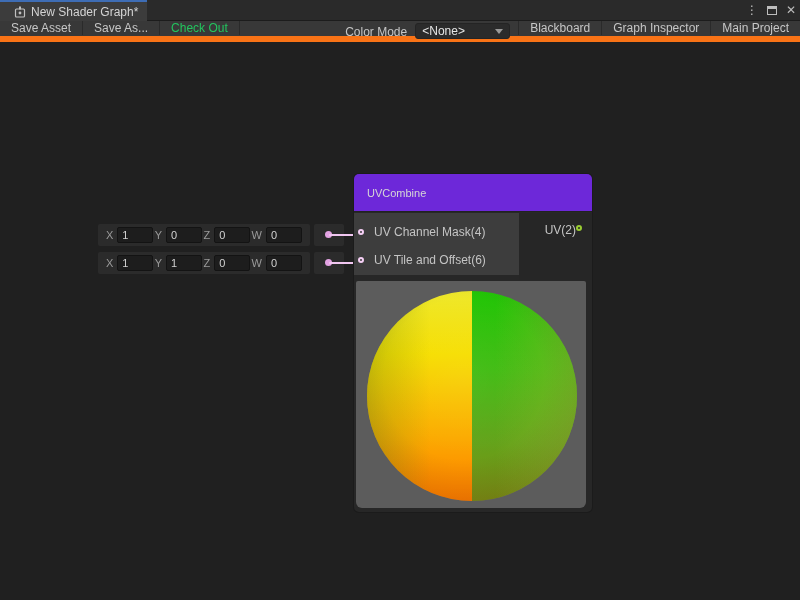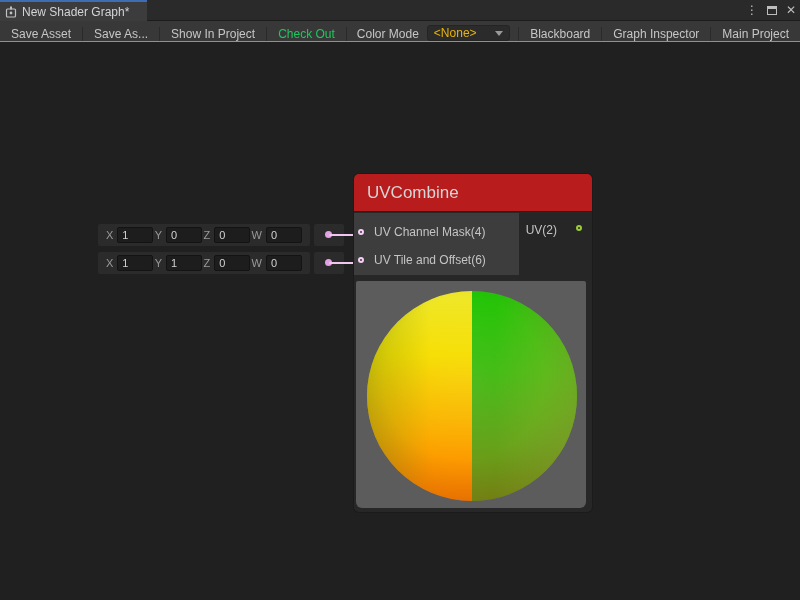--- a/index.html
+++ b/index.html
@@ -3,37 +3,37 @@
 <meta charset="utf-8">
 <style>
   * { margin:0; padding:0; box-sizing:border-box; }
   html,body { width:800px; height:600px; background:#202020; overflow:hidden; }
   body { font-family:"Liberation Sans","DejaVu Sans",sans-serif; -webkit-font-smoothing:antialiased; }
   .screen { position:relative; width:800px; height:600px; background:#202020; }
 
   
   .tabbar { position:absolute; left:0; top:0; width:800px; height:21px; background:#2a2a2a; border-bottom:1px solid #1c1c1c; }
   .tab { position:absolute; left:0; top:0; width:147px; height:21px; background:#3c3c3c;
-         border-top:2px solid #3e6db5; display:flex; align-items:center; padding-left:5px; }
+         border-top:2px solid #3e6db5; display:flex; align-items:center; padding-left:14px; }
   .tab-title { color:#d4d4d4; font-size:12px; margin-left:5px; white-space:nowrap; }
   .win-controls { position:absolute; right:4px; top:0; height:21px; display:flex; align-items:center; gap:9px; }
   .wc { color:#bdbdbd; font-size:13px; line-height:21px; cursor:default; }
   .wc-kebab { font-size:12px; letter-spacing:0; }
   .wc-max { display:inline-block; width:10px; height:9px; border:1px solid #bdbdbd; border-top:3px solid #bdbdbd; }
   .wc-close { font-size:12px; }
 
   
   .toolbar { position:absolute; left:0; top:21px; width:800px; height:21px; background:#383838;
-             border-bottom:1px solid #f97316; display:flex; align-items:flex-end; font-size:12px; color:#c6c6c6; }
+             border-bottom:6px solid #f97316; display:flex; align-items:flex-start; font-size:12px; color:#c6c6c6; }
   .tb-btn { display:flex; align-items:center; padding:0 11px; border-right:1px solid #2a2a2a; cursor:default; white-space:nowrap; }
   .tb-btn.right { border-right:none; border-left:1px solid #2a2a2a; }
   .tb-btn.disabled { color:#22c55e; }
   .tb-label { display:flex; align-items:center; margin-left:auto; padding:4px 8px 0 10px; color:#c6c6c6; white-space:nowrap; }
   .tb-dropdown { display:flex; align-items:center; justify-content:space-between; width:95px; height:16px; margin:2px 8px 0 0;
-                 background:#2b2b2b; border:1px solid #242424; border-radius:3px; padding:0 6px; color:#eab308; cursor:default; }
+                 background:#2b2b2b; border:1px solid #242424; border-radius:3px; padding:0 6px; color:#e5e5e5; cursor:default; }
   .dd-arrow { width:0; height:0; border-left:4px solid transparent; border-right:4px solid transparent; border-top:5px solid #999; }
 
   
   .canvas { position:absolute; left:0; top:43px; width:800px; height:557px; background:#202020; }
 
   
   .vec-row { position:absolute; width:212px; height:22px; background:#2b2b2b; border-radius:2px;
              display:flex; align-items:center; justify-content:space-between; padding:0 8px; }
   .vec-row.r1 { left:98px; top:181px; }
   .vec-row.r2 { left:98px; top:209px; }
@@ -46,30 +46,30 @@
   .stub { position:absolute; width:30px; height:22px; background:#2b2b2b; border-radius:2px; }
   .stub.s1 { left:314px; top:181px; } .stub.s2 { left:314px; top:209px; }
   .stub-dot { position:absolute; left:11px; top:7px; width:7px; height:7px; border-radius:50%; background:#e2a2e2; }
   .edge { position:absolute; height:2px; background:#f0c6f0; border-radius:1px; }
   .edge.e1 { left:329px; top:191px; width:40px; }
   .edge.e2 { left:329px; top:219px; width:40px; }
 
   
   .node { position:absolute; left:354px; top:131px; width:238px; height:338px; background:#272727;
           border-radius:5px; box-shadow:0 0 0 1px #1b1b1b; }
-  .node-title { height:38px; background:#b91c1c; border-radius:5px 5px 0 0; border-bottom:1px solid #222;
-                display:flex; align-items:center; padding-left:13px; color:#d6d6d6; font-size:17px; }
+  .node-title { height:38px; background:#6d28d9; border-radius:5px 5px 0 0; border-bottom:1px solid #222;
+                display:flex; align-items:center; padding-left:13px; color:#d6d6d6; font-size:11px; }
   .node-body { position:relative; height:69px; }
   .node-inputs { position:absolute; left:0; top:1px; width:165px; height:62px; background:#3d3d3d; padding-top:5px; }
   .port-row { height:28px; display:flex; align-items:center; padding-left:4px; }
   .ring { width:6px; height:6px; border-radius:50%; border:2px solid #f6d0f6; background:transparent; flex:none; }
   .ring.green { border-color:#9acd32; }
   .port-label { color:#c4c4c4; font-size:12px; margin-left:10px; white-space:nowrap; }
   .node-outputs { position:absolute; right:0; top:1px; width:73px; height:67px; background:#262626;
-                  display:flex; justify-content:flex-end; align-items:flex-start; padding:12px 10px 0 0; gap:19px; }
+                  display:flex; justify-content:flex-end; align-items:flex-start; padding:12px 10px 0 0; gap:0; }
   .out-label { color:#c4c4c4; font-size:12px; line-height:10px; }
 
   
   .node-preview { position:absolute; left:2px; top:107px; width:230px; height:227px; background:#5c5c5c;
                   border-radius:2px 2px 6px 6px; overflow:hidden; }
   .sphere { position:absolute; left:11px; top:10px; width:210px; height:210px; border-radius:50%;
             overflow:hidden; display:flex; }
   .half { width:50%; height:100%; }
   .half.left {
     background:
@@ -104,21 +104,20 @@
     <div class="win-controls">
       <span class="wc wc-kebab">⋮</span>
       <span class="wc-max"></span>
       <span class="wc wc-close">✕</span>
     </div>
   </div>
 
   <div class="toolbar">
     <div class="tb-btn">Save Asset</div>
     <div class="tb-btn">Save As...</div>
-    <div class="tb-btn">Show In Project</div>
     <div class="tb-btn disabled">Check Out</div>
     <div class="tb-label">Color Mode</div>
     <div class="tb-dropdown">
       <span>&lt;None&gt;</span>
       <span class="dd-arrow"></span>
     </div>
     <div class="tb-btn right">Blackboard</div>
     <div class="tb-btn right">Graph Inspector</div>
     <div class="tb-btn right">Main Project</div>
   </div>

